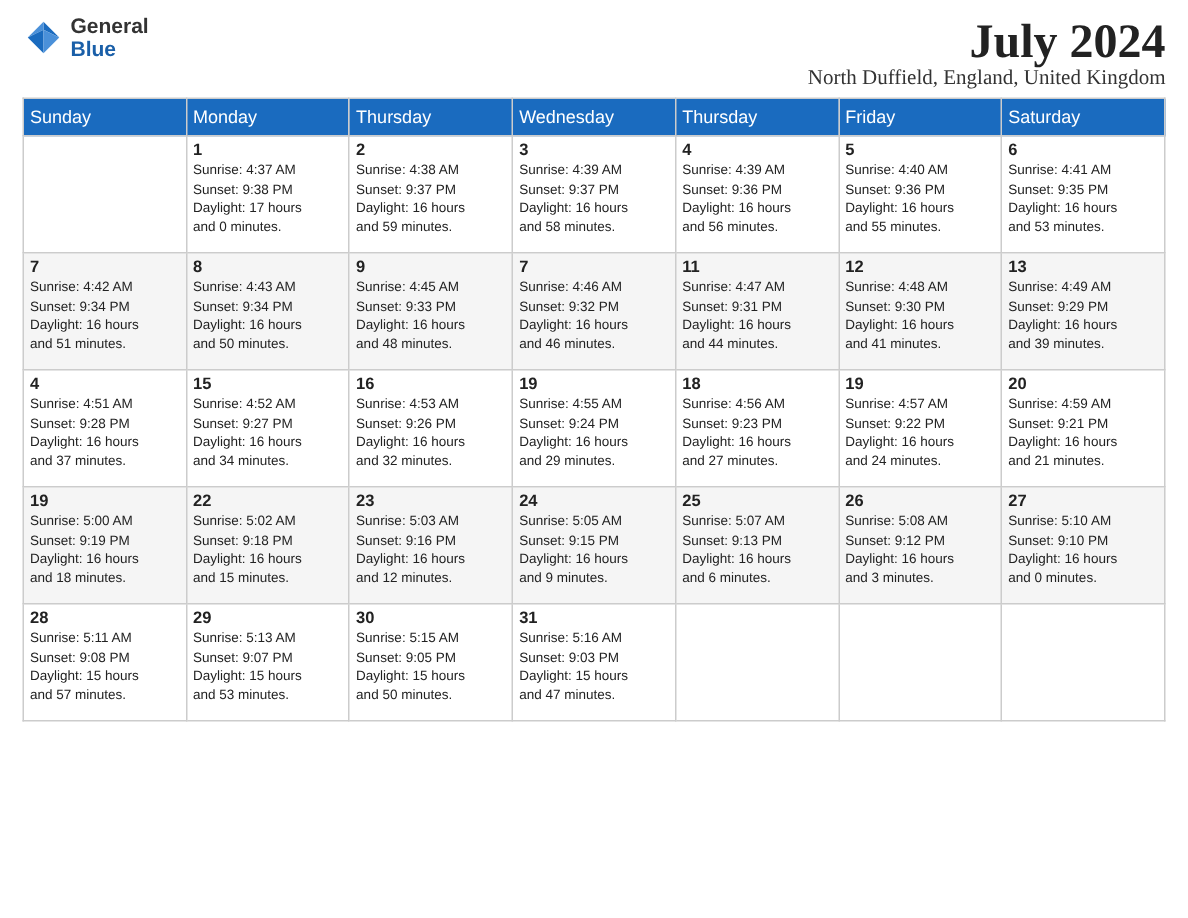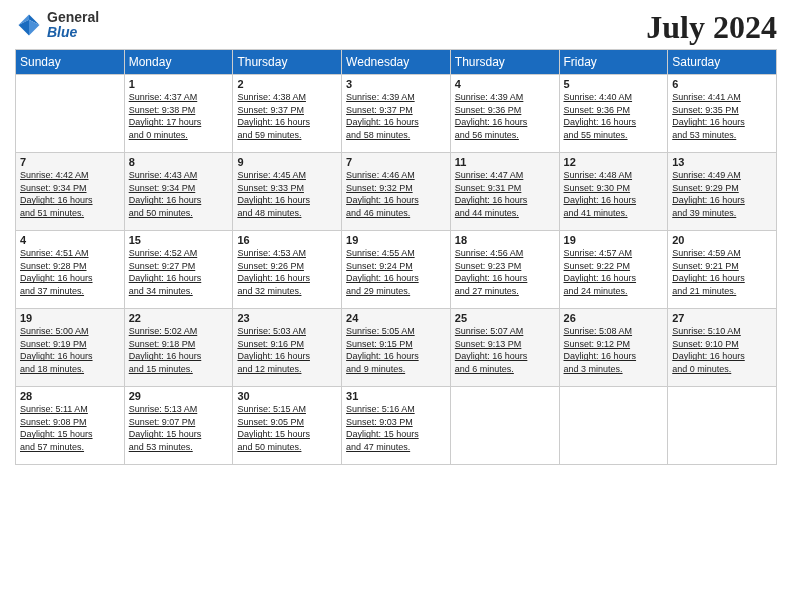--- a/index.html
+++ b/index.html
@@ -34,21 +34,20 @@
     }
     .logo-general {
       font-size: 14px;
       font-weight: bold;
       color: #333;
     }
     .logo-blue {
       font-size: 14px;
       font-weight: bold;
       color: #1a5fa8;
-      font-style: italic;
     }
     .logo-icon {
       width: 28px;
       height: 28px;
     }
     .title-block {
       text-align: right;
       font-family: Liberation Serif, serif;
     }
     .month-year {
@@ -93,21 +92,20 @@
     .day-num {
       font-weight: bold;
       font-size: 11px;
       display: block;
       margin-bottom: 1px;
     }
     .day-info {
       font-size: 9px;
       line-height: 1.4;
       color: #222;
-      text-decoration: underline;
     }
     .empty-cell {
       background: #f5f5f5;
     }
   </style>
 </head>
 <body>
 
 <div class="page">
   <div class="header-row">
@@ -118,20 +116,21 @@
         <polygon points="4,16 16,28 16,10" fill="#1a6bbf"></polygon>
         <polygon points="28,16 16,28 16,10" fill="#4a90d9"></polygon>
       </svg>
       <div class="logo-text">
         <span class="logo-general">General</span>
         <span class="logo-blue">Blue</span>
       </div>
     </div>
     <div class="title-block">
       <div class="month-year">July 2024</div>
+      <div class="location">North Duffield, England, United Kingdom</div>
     </div>
   </div>
 
   <table>
     <thead>
       <tr>
 
       <th>Sunday</th>
           <th>Monday</th>
           <th>Thursday</th>

